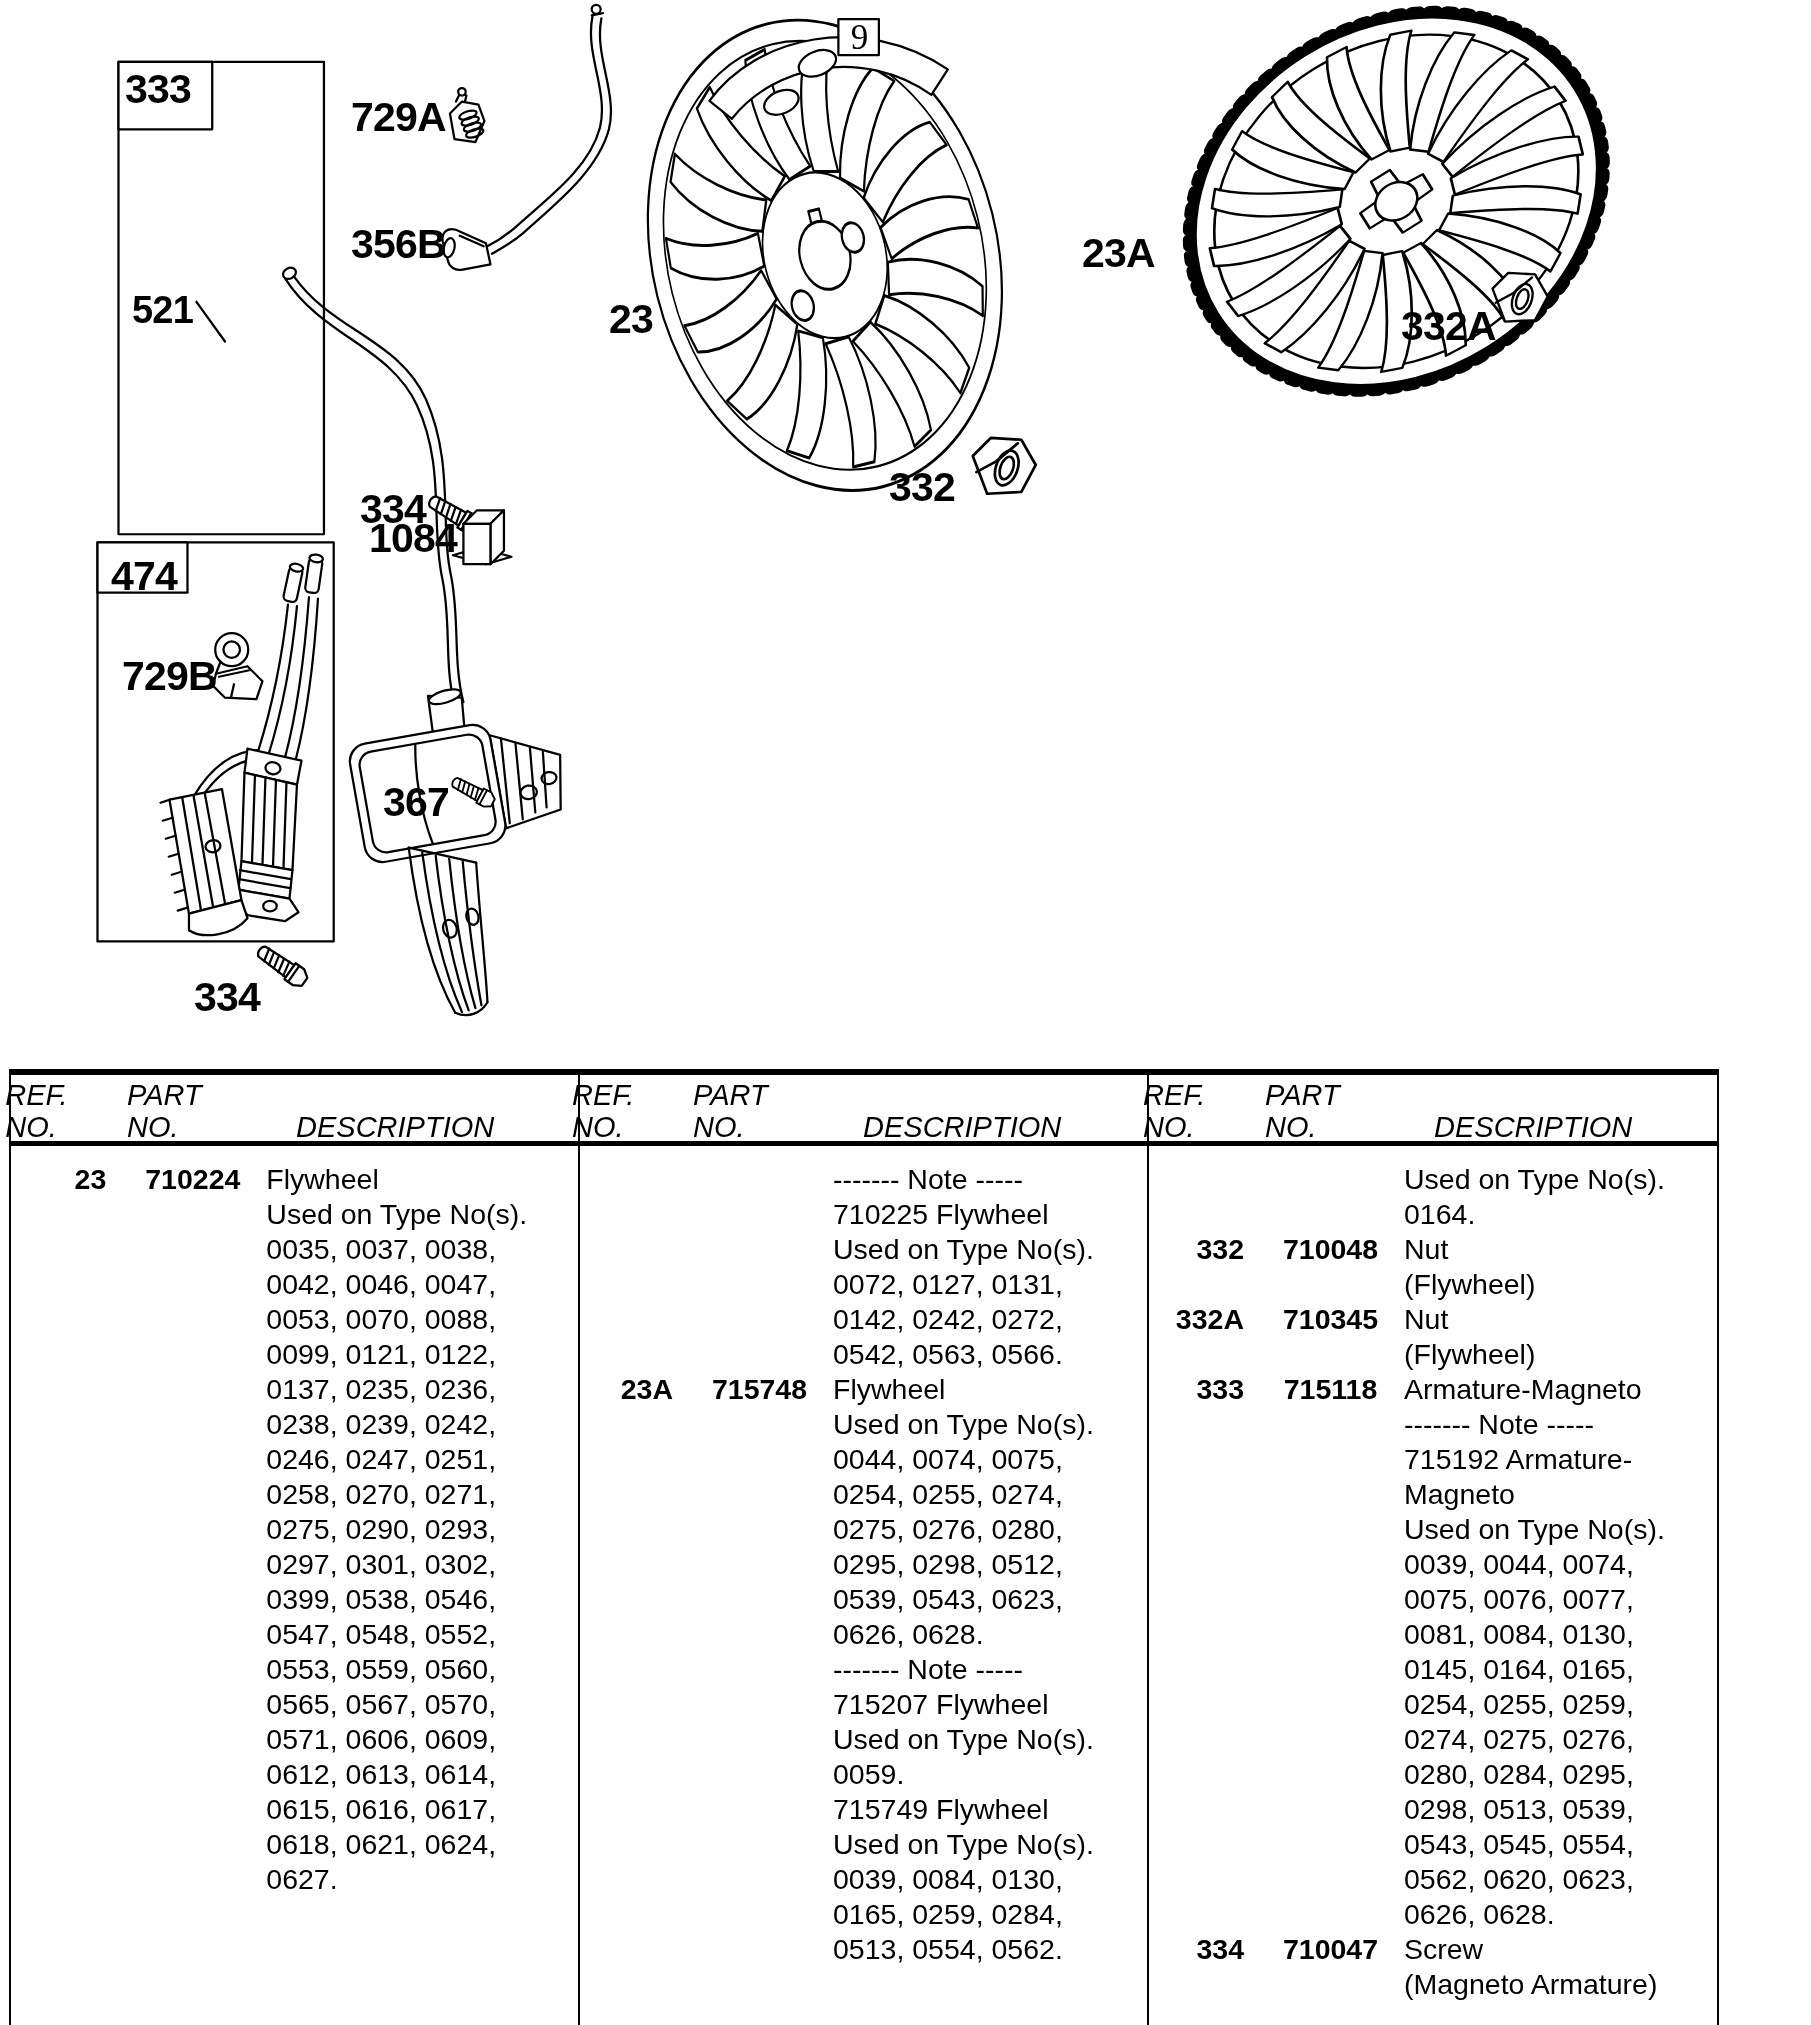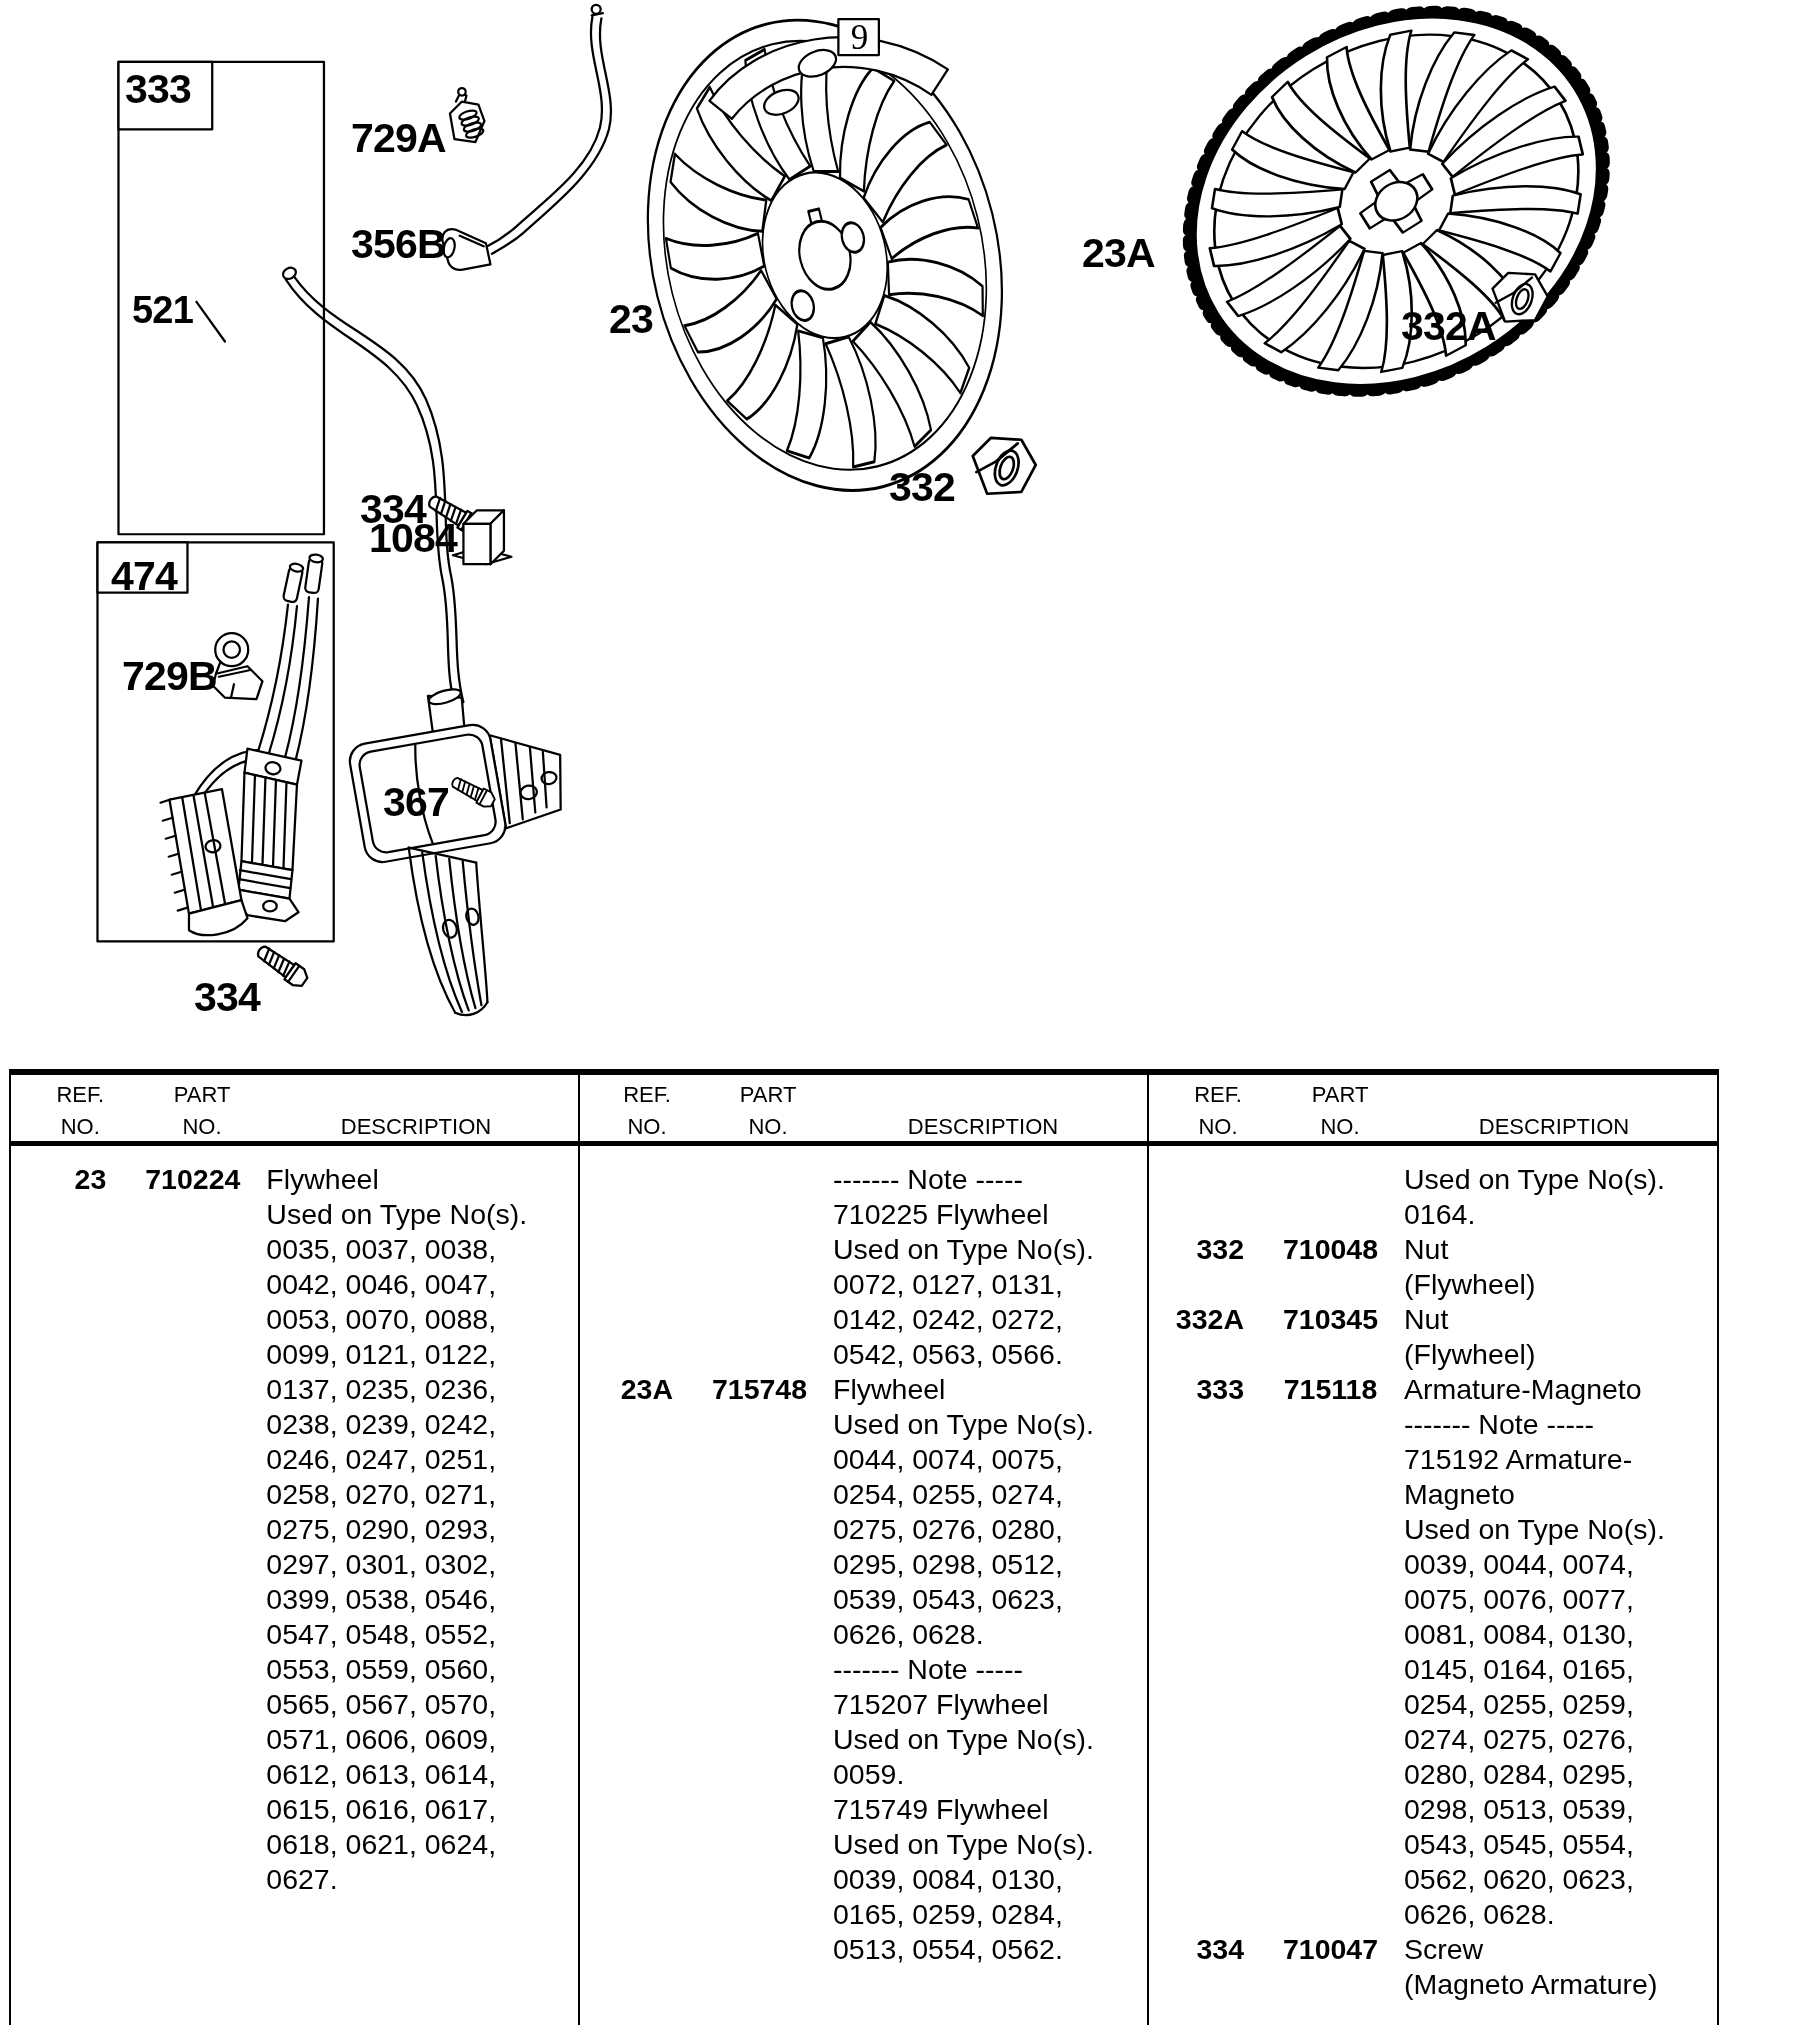--- a/index.html
+++ b/index.html
@@ -12,21 +12,21 @@
     position:absolute;font-weight:bold;font-size:41px;line-height:1;
     white-space:nowrap;letter-spacing:-0.8px;
   }
   .refbox-label{
     position:absolute;font-family:"Liberation Serif",serif;font-size:35px;
     width:41px;height:36px;line-height:38px;text-align:center;font-weight:normal;
   }
   
   .hline,.vline{position:absolute;background:#000;}
   
-  .hcell{position:absolute;font-size:22px;line-height:32px;text-align:center;width:150px;}
+  .hcell{position:absolute;font-size:29px;line-height:32px;width:150px;font-style:italic;}
   .hcell.desc{width:240px;}
   
   .colwrap{position:absolute;top:1162px;width:563px;font-size:28.5px;line-height:35px;}
   .tline{position:relative;height:35px;white-space:nowrap;}
   .tline .ref{position:absolute;left:0;width:95px;text-align:right;font-weight:bold;}
   .tline .part{position:absolute;left:113px;width:137px;text-align:center;font-weight:bold;}
   .tline .desc{position:absolute;left:255px;}
   .tline .desc b{font-weight:normal;text-align:right;}
 </style>
 </head>
@@ -224,21 +224,21 @@
     <rect x="618" y="698" width="36" height="54" fill="#fff"></rect>
   </g>
 
   <use href="#screw" transform="translate(643,1062) rotate(28) scale(0.82)"></use>
 
   <use href="#screw" transform="translate(390,1297) rotate(35)"></use>
 </svg>
 
 <div class="callout" style="left:125px;top:69px;">333</div>
 <div class="callout" style="left:132px;top:264px;font-size:38px;margin-top:27px;">521</div>
-<div class="callout" style="left:351px;top:118px;">729A</div>
+<div class="callout" style="left:351px;top:97px;">729A</div>
 <div class="callout" style="left:351px;top:224px;">356B</div>
 <div class="callout" style="left:360px;top:489px;">334</div>
 <div class="refbox-label" style="left:839px;top:19px;">9</div>
 <div class="callout" style="left:609px;top:299px;">23</div>
 <div class="callout" style="left:889px;top:467px;">332</div>
 <div class="callout" style="left:1082px;top:233px;">23A</div>
 <div class="callout" style="left:1401px;top:306px;">332A</div>
 <div class="callout" style="left:111px;top:548px;margin-top:8px;">474</div>
 <div class="callout" style="left:122px;top:656px;">729B</div>
 <div class="callout" style="left:369px;top:518px;text-align:right;">1084</div>

